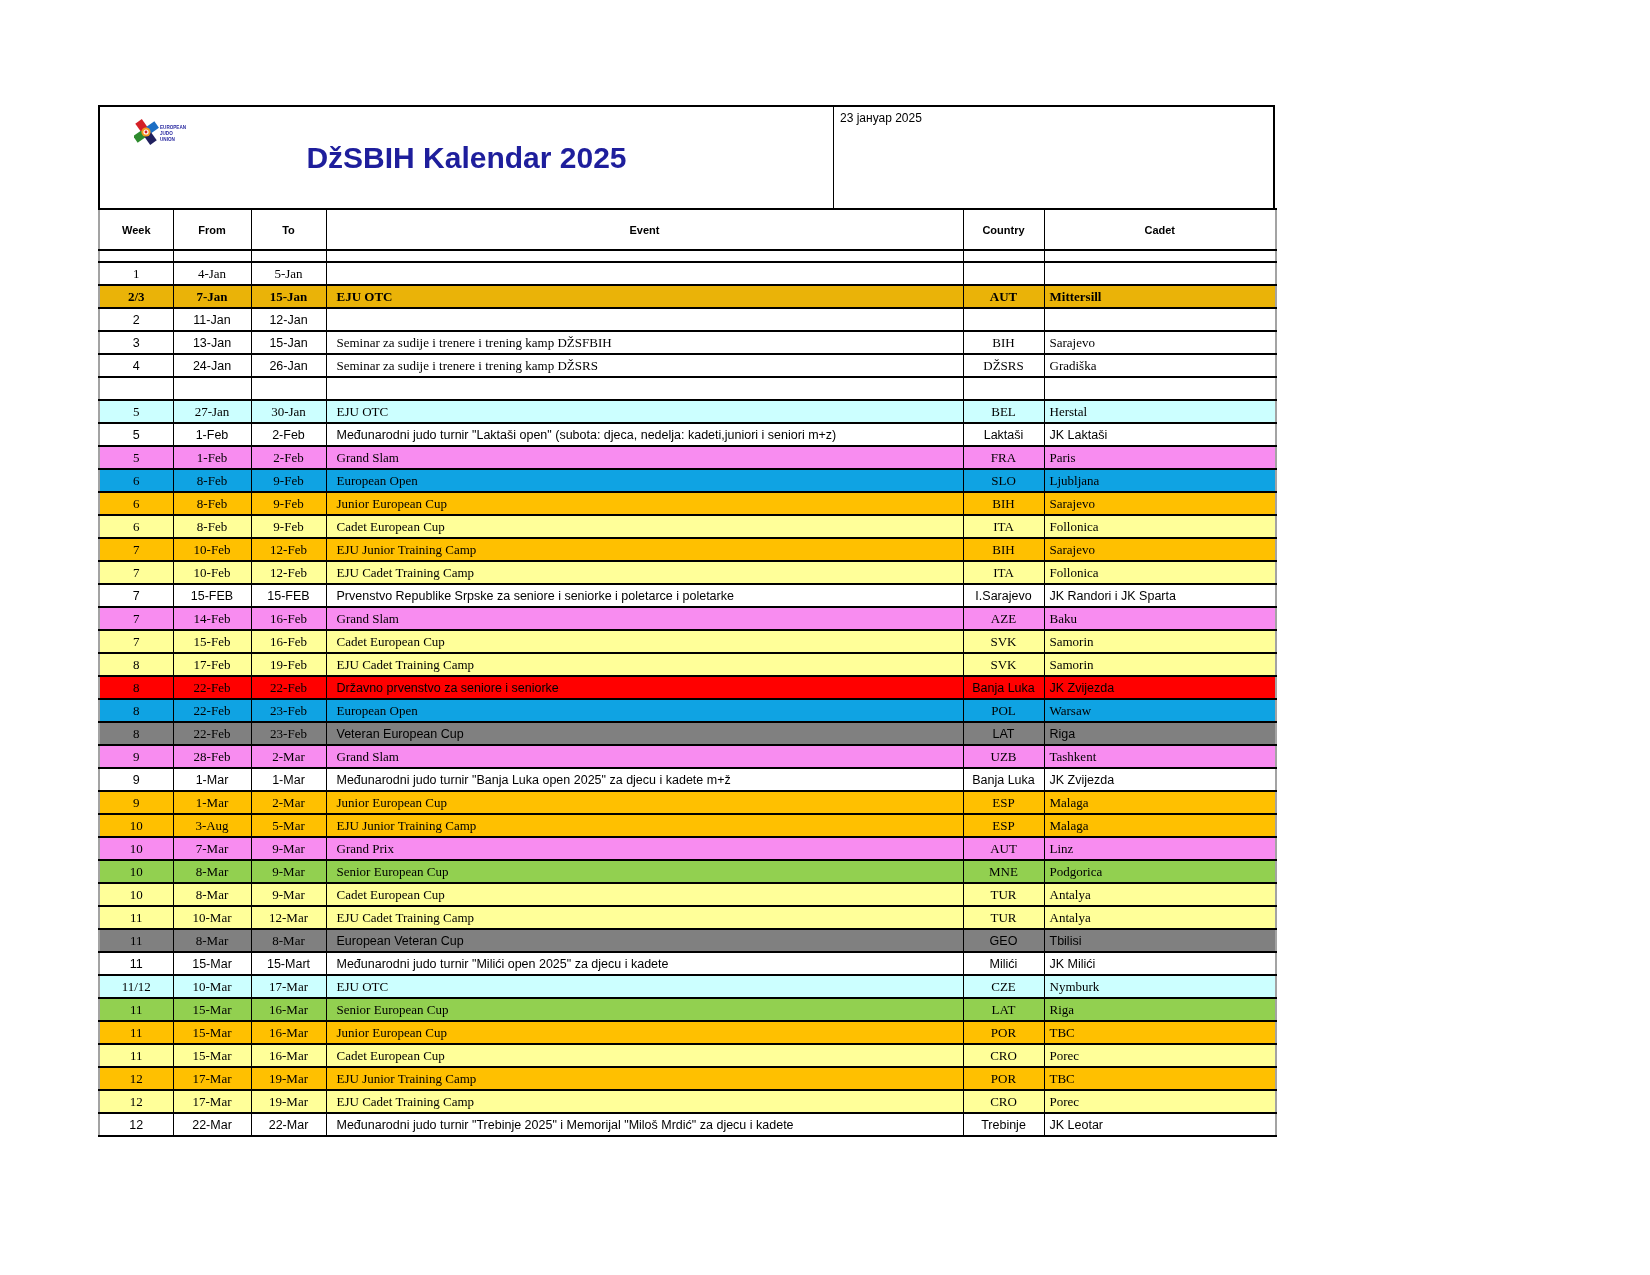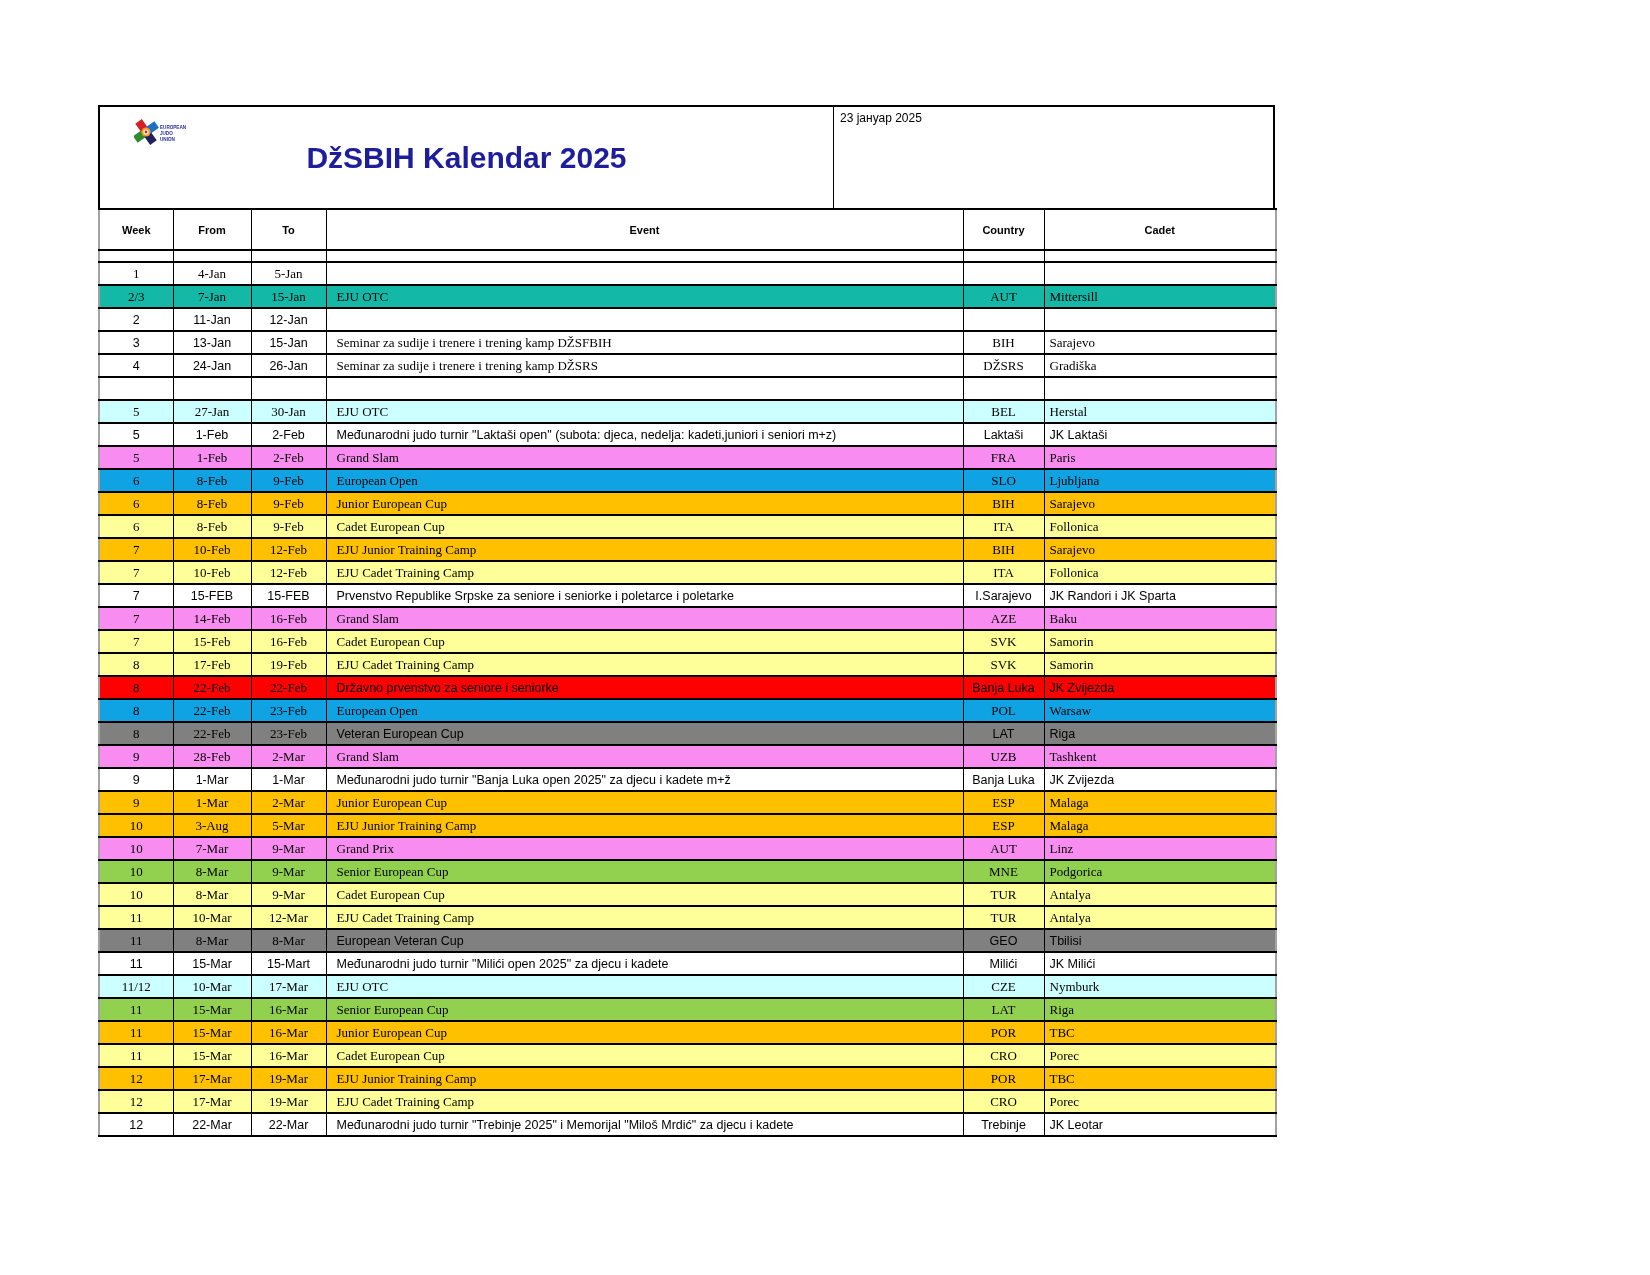--- a/index.html
+++ b/index.html
@@ -83,21 +83,21 @@
           <td class="c5 serif"></td>
         </tr>
         <tr style="background: rgb(255, 255, 255);">
           <td class="c0 serif">1</td>
           <td class="c1 serif">4-Jan</td>
           <td class="c2 serif">5-Jan</td>
           <td class="c3 serif"></td>
           <td class="c4 serif"></td>
           <td class="c5 serif"></td>
         </tr>
-        <tr style="background: #14b8a6;">
+        <tr style="background: #eab308; font-weight: bold;">
           <td class="c0 serif">2/3</td>
           <td class="c1 serif">7-Jan</td>
           <td class="c2 serif">15-Jan</td>
           <td class="c3 serif">EJU OTC</td>
           <td class="c4 serif">AUT</td>
           <td class="c5 serif">Mittersill</td>
         </tr>
         <tr style="background: rgb(255, 255, 255);">
           <td class="c0 sans">2</td>
           <td class="c1 sans">11-Jan</td>

